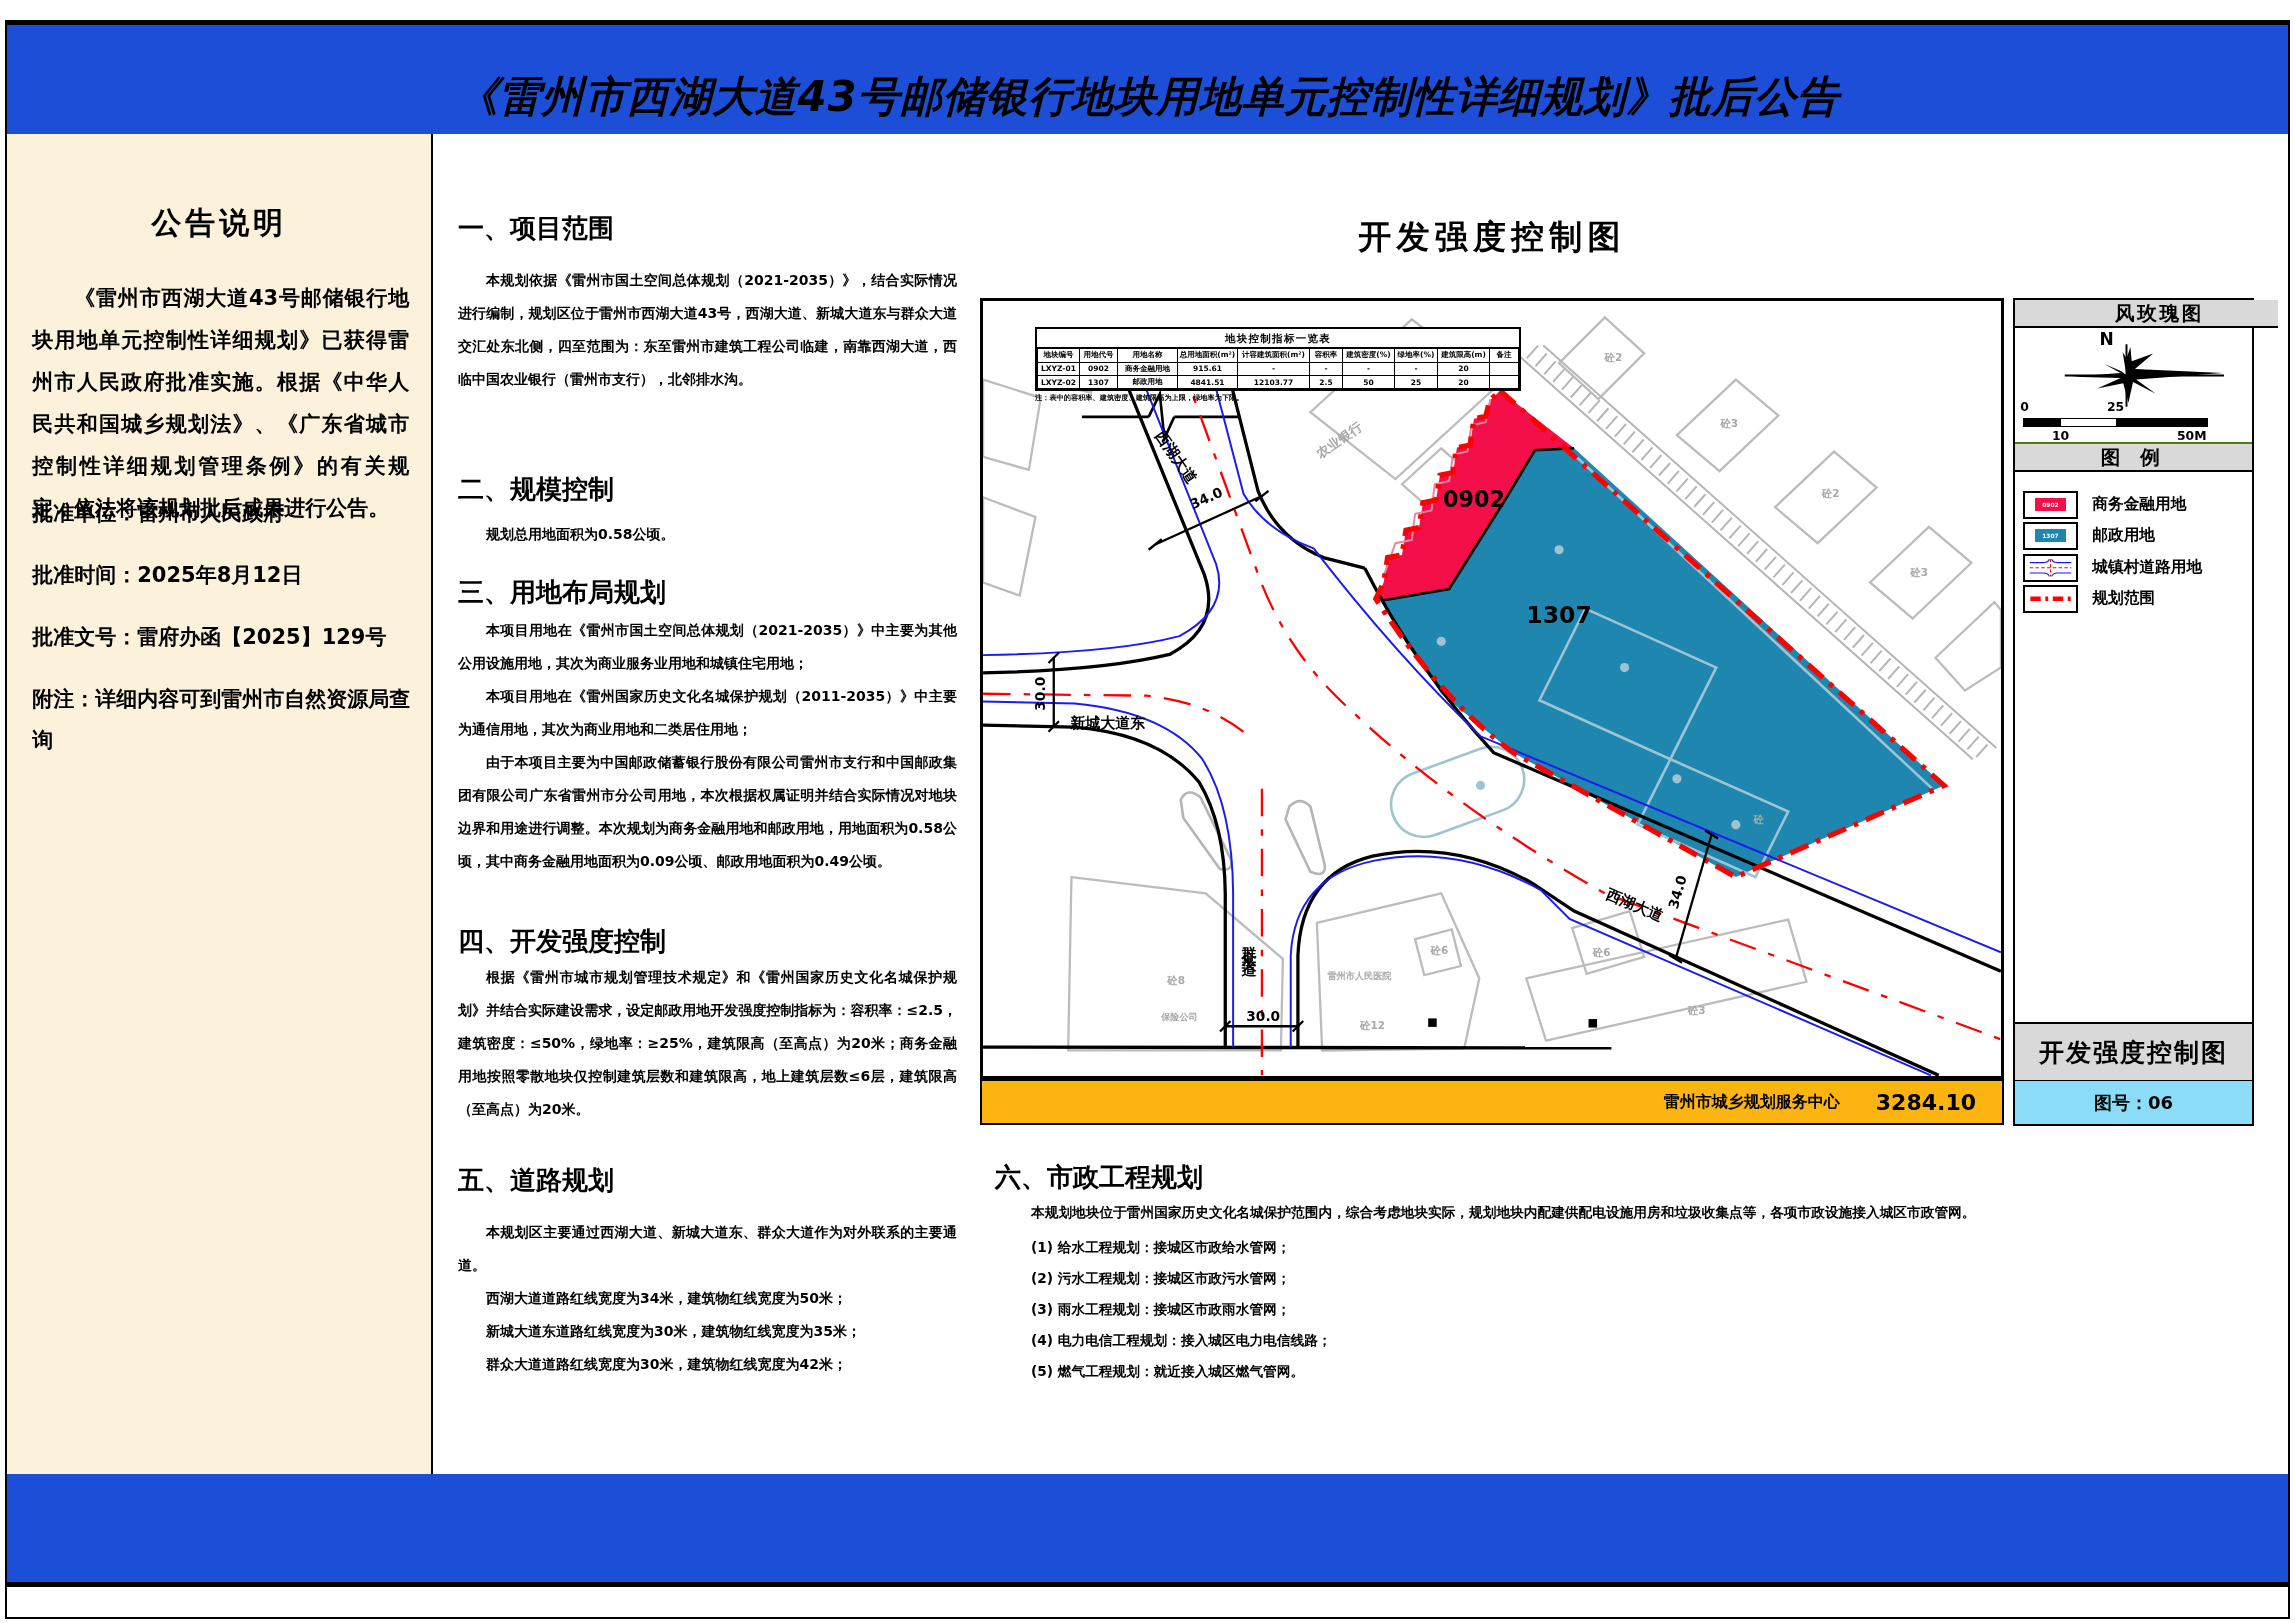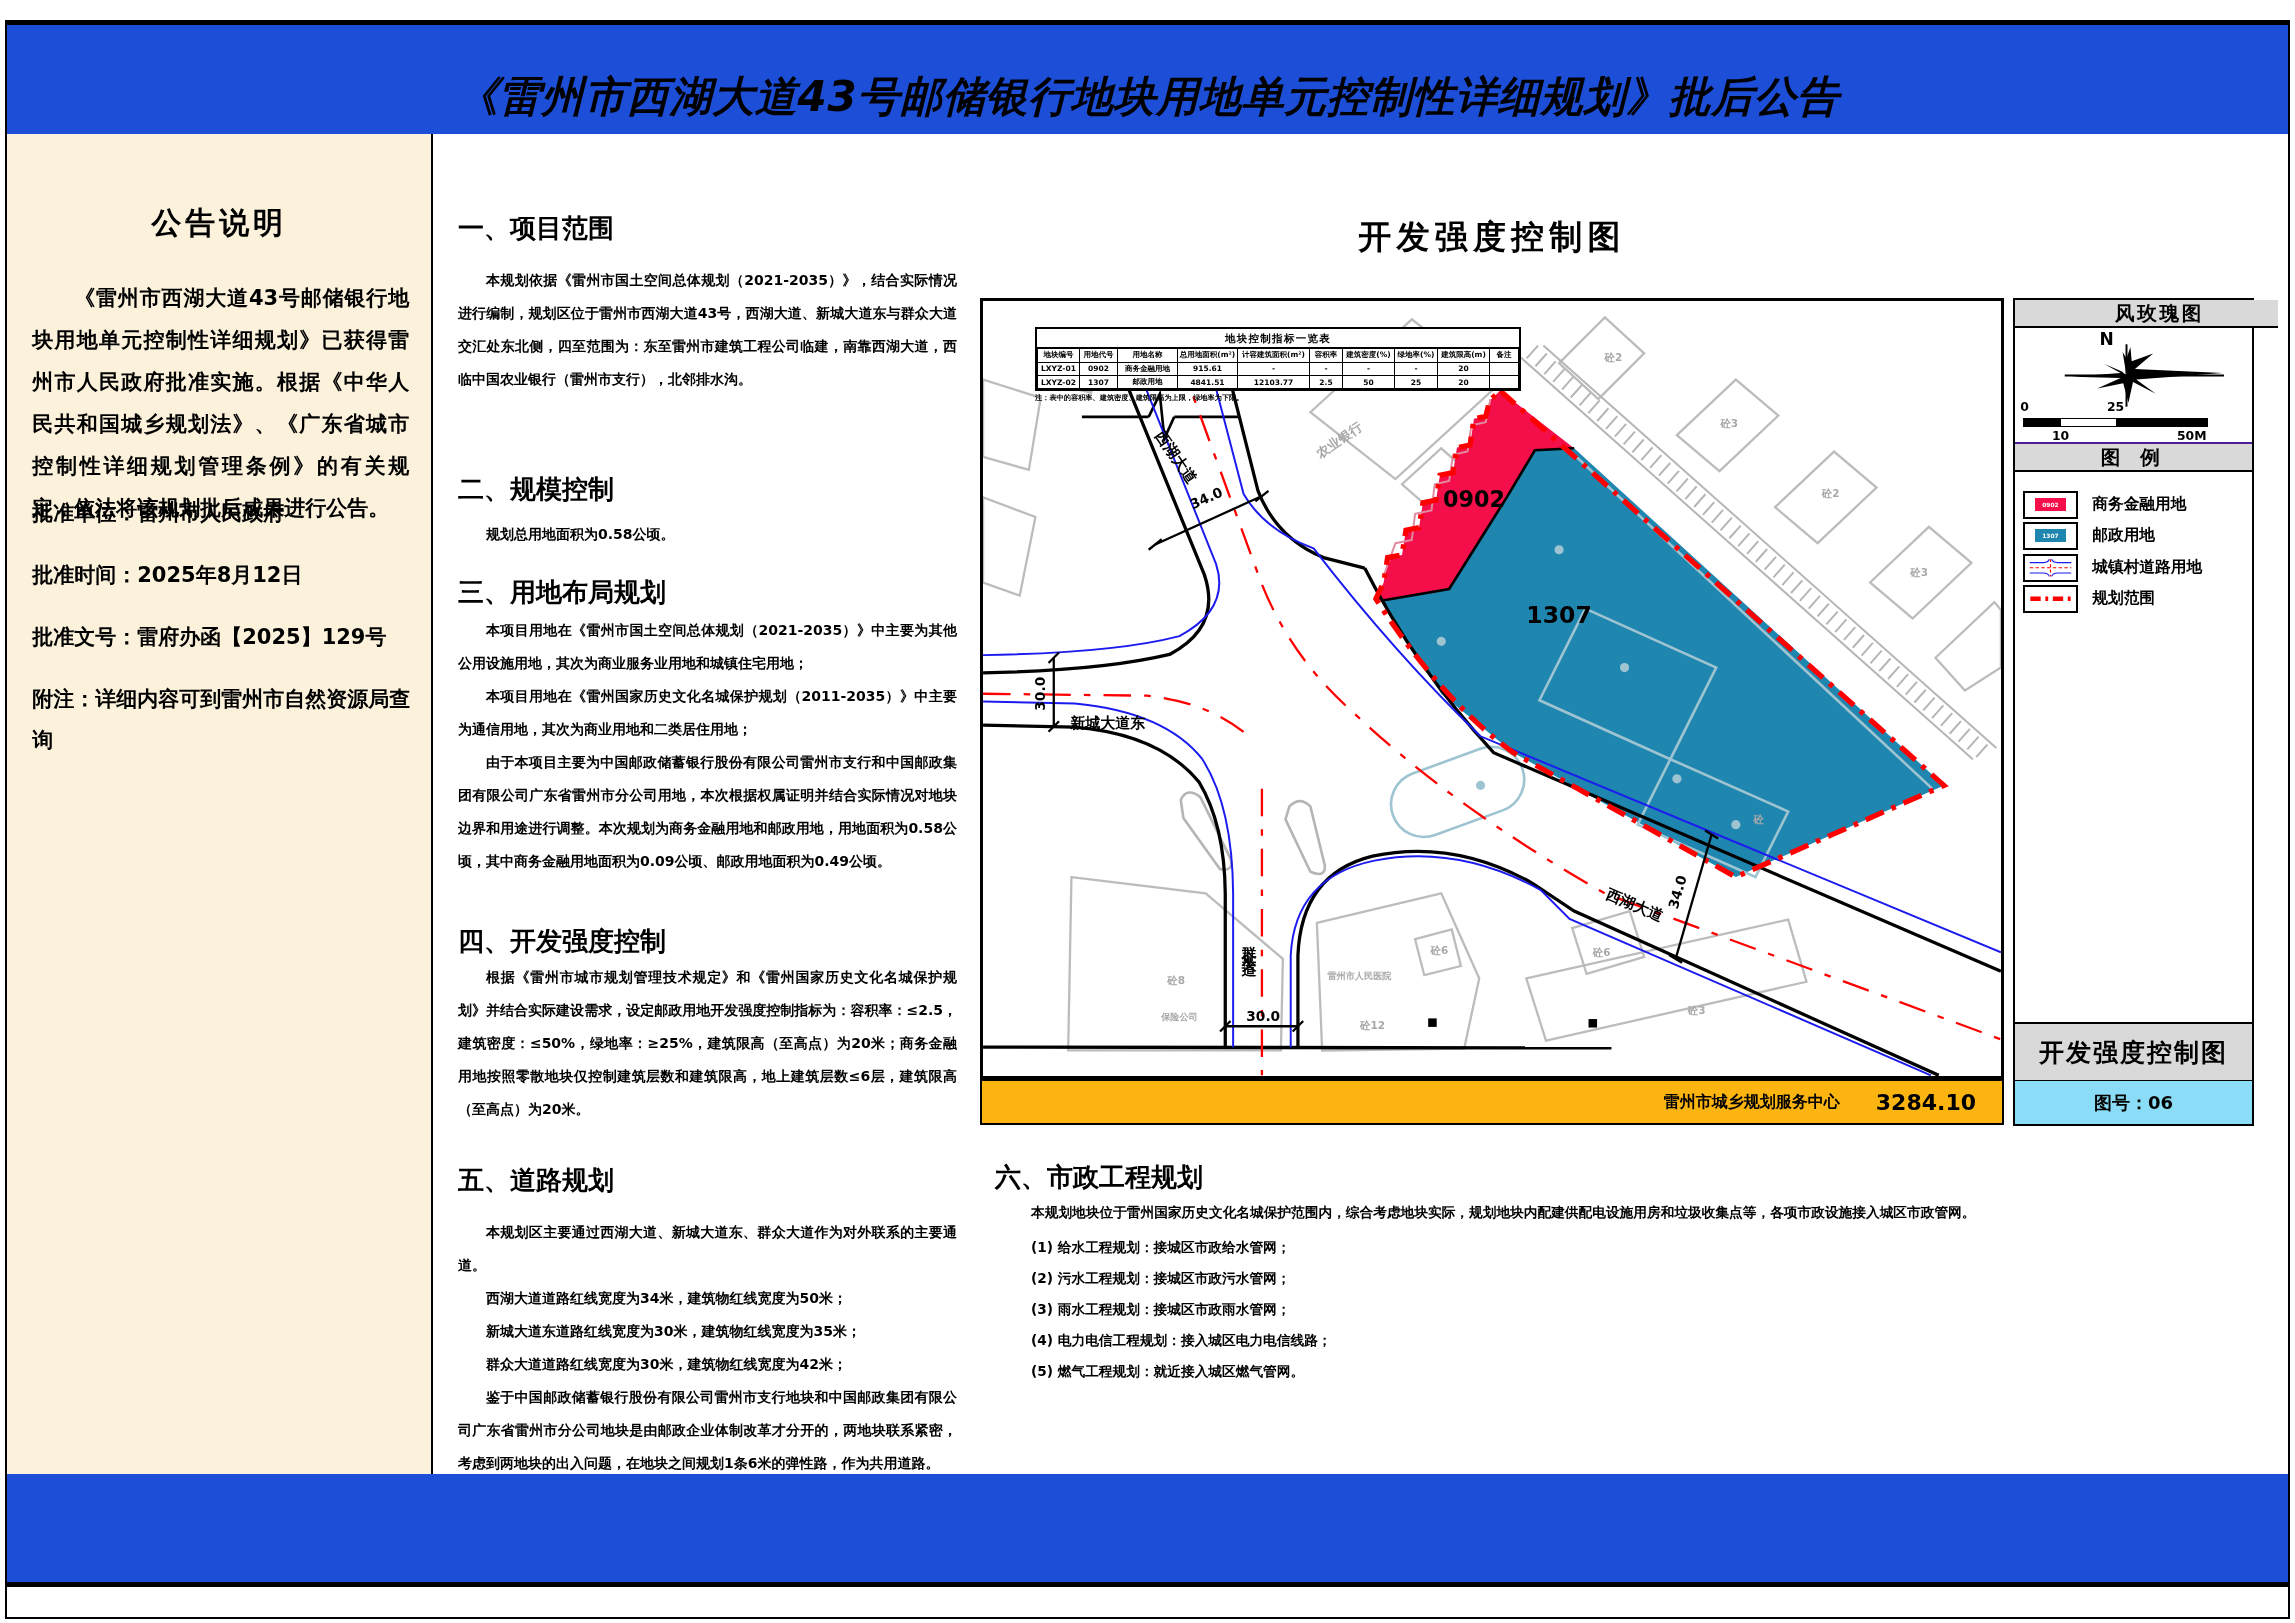--- a/index.html
+++ b/index.html
@@ -73,21 +73,20 @@
   <div class="abs bd" style="left:458px;top:961px;width:499px;">
     <p>根据《雷州市城市规划管理技术规定》和《雷州国家历史文化名城保护规划》并结合实际建设需求，设定邮政用地开发强度控制指标为：容积率：≤2.5，建筑密度：≤50%，绿地率：≥25%，建筑限高（至高点）为20米；商务金融用地按照零散地块仅控制建筑层数和建筑限高，地上建筑层数≤6层，建筑限高（至高点）为20米。</p>
   </div>
 
   <div class="abs h" style="left:458px;top:1163px;">五、道路规划</div>
   <div class="abs bd" style="left:458px;top:1197px;width:499px;margin-top:19px;">
     <p>本规划区主要通过西湖大道、新城大道东、群众大道作为对外联系的主要通道。</p>
     <p>西湖大道道路红线宽度为34米，建筑物红线宽度为50米；</p>
     <p>新城大道东道路红线宽度为30米，建筑物红线宽度为35米；</p>
     <p>群众大道道路红线宽度为30米，建筑物红线宽度为42米；</p>
-    <p>鉴于中国邮政储蓄银行股份有限公司雷州市支行地块和中国邮政集团有限公司广东省雷州市分公司地块是由邮政企业体制改革才分开的，两地块联系紧密，考虑到两地块的出入问题，在地块之间规划1条6米的弹性路，作为共用道路。</p>
   </div>
 
   <div class="abs h" style="left:995px;top:1160px;">六、市政工程规划</div>
   <div class="abs" style="left:1031px;top:1204px;width:949px;font-size:13.7px;">本规划地块位于雷州国家历史文化名城保护范围内，综合考虑地块实际，规划地块内配建供配电设施用房和垃圾收集点等，各项市政设施接入城区市政管网。</div>
   <div class="abs" style="left:1031px;top:1232px;font-size:13.7px;line-height:31px;">
     <div>(1) 给水工程规划：接城区市政给水管网；</div>
     <div>(2) 污水工程规划：接城区市政污水管网；</div>
     <div>(3) 雨水工程规划：接城区市政雨水管网；</div>
     <div>(4) 电力电信工程规划：接入城区电力电信线路；</div>
     <div>(5) 燃气工程规划：就近接入城区燃气管网。</div>
@@ -307,21 +306,21 @@
 
     <div class="abs" style="left:7.9px;top:118px;width:183px;height:7.2px;border:1.3px solid #000;background:#fff;">
       <div style="position:absolute;left:0;top:0;width:37px;height:100%;background:#000;"></div>
       <div style="position:absolute;left:92px;top:0;width:92px;height:100%;background:#000;"></div>
     </div>
     <div class="abs" style="left:5.2px;top:99px;font-size:12.4px;">0</div>
     <div class="abs" style="left:92px;top:99px;font-size:12.4px;">25</div>
     <div class="abs" style="left:37px;top:128px;font-size:12.4px;">10</div>
     <div class="abs" style="left:162px;top:128px;font-size:12.4px;">50M</div>
 
-    <div class="gray-hd" style="position:absolute;left:0;top:142px;width:100%;height:26px;border-top:2px solid #4c1d95;">
+    <div class="gray-hd" style="position:absolute;left:0;top:142px;width:100%;height:26px;border-top:2px solid #4d7c0f;">
       <span style="font-size:19.6px;letter-spacing:6.5px;">图  例</span>
     </div>
 
     <div class="legend-item" style="top:191px;">
       <div class="swatch">
         <div class="chip" style="background:#f40f4a;">0902</div>
       </div>
       <div class="legend-label">商务金融用地</div>
     </div>
     <div class="legend-item" style="top:222px;">

